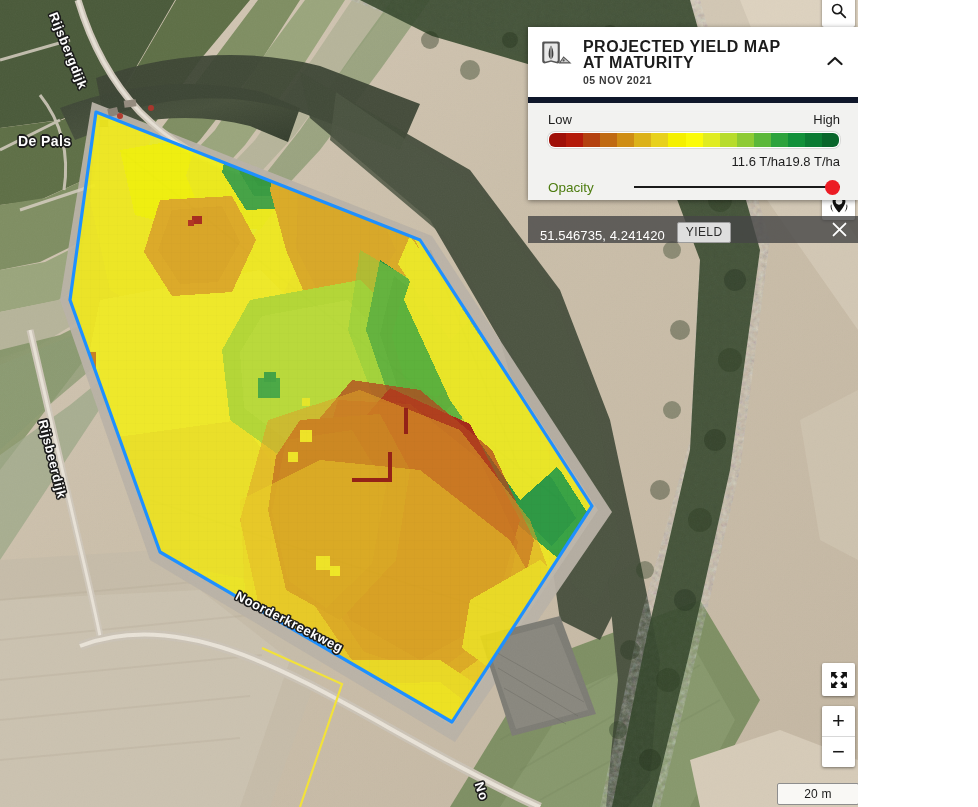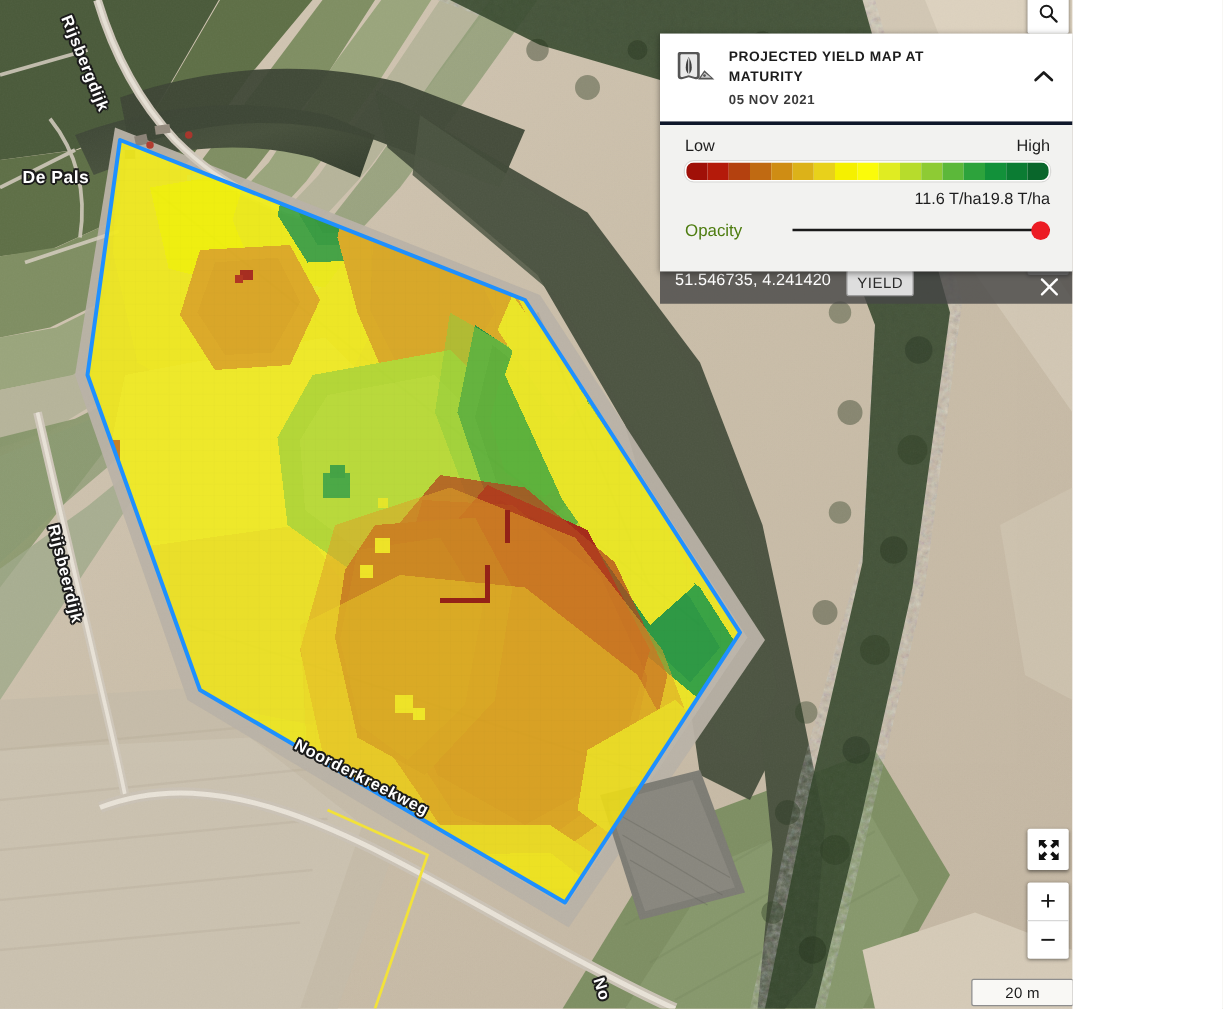--- a/index.html
+++ b/index.html
@@ -86,21 +86,21 @@
     width: 34px;
     height: 34px;
     flex: 0 0 34px;
     margin-top: 1px;
     margin-right: 9px;
   }
 
   .panel-titles { flex: 1 1 auto; padding-top: 1px; }
 
   .panel-title {
-    font-size: 11px;
+    font-size: 16px;
     font-weight: 700;
     color: #1c1c1c;
     letter-spacing: 0.45px;
     line-height: 15.5px;
     max-width: 212px;
   }
 
   .panel-date {
     margin-top: 4px;
     font-size: 10.5px;
@@ -115,22 +115,22 @@
     height: 26px;
     display: flex;
     align-items: center;
     justify-content: center;
     margin-top: 10px;
     cursor: pointer;
   }
 
   .panel-body {
     background: #f2f2f0;
-    padding: 9px 18px 24px 20px;
-    border-top: 3px solid #0f172a;
+    padding: 9px 18px 4px 20px;
+    border-top: 6px solid #0f172a;
   }
 
   .legend-ends {
     display: flex;
     justify-content: space-between;
     font-size: 13px;
     color: #1d1d1d;
     margin-bottom: 5px;
   }
 
@@ -183,21 +183,21 @@
 
   
   #coord-bar {
     position: absolute;
     left: 528px;
     top: 216px;
     width: 330px;
     height: 27px;
     background: rgba(70,70,70,0.80);
     display: flex;
-    align-items: flex-start;
+    align-items: flex-end;
     padding: 0 0 0 12px;
     box-sizing: border-box;
     z-index: 38;
   }
 
   .coord-text {
     color: #ffffff;
     font-size: 13px;
     letter-spacing: 0.1px;
     white-space: nowrap;

